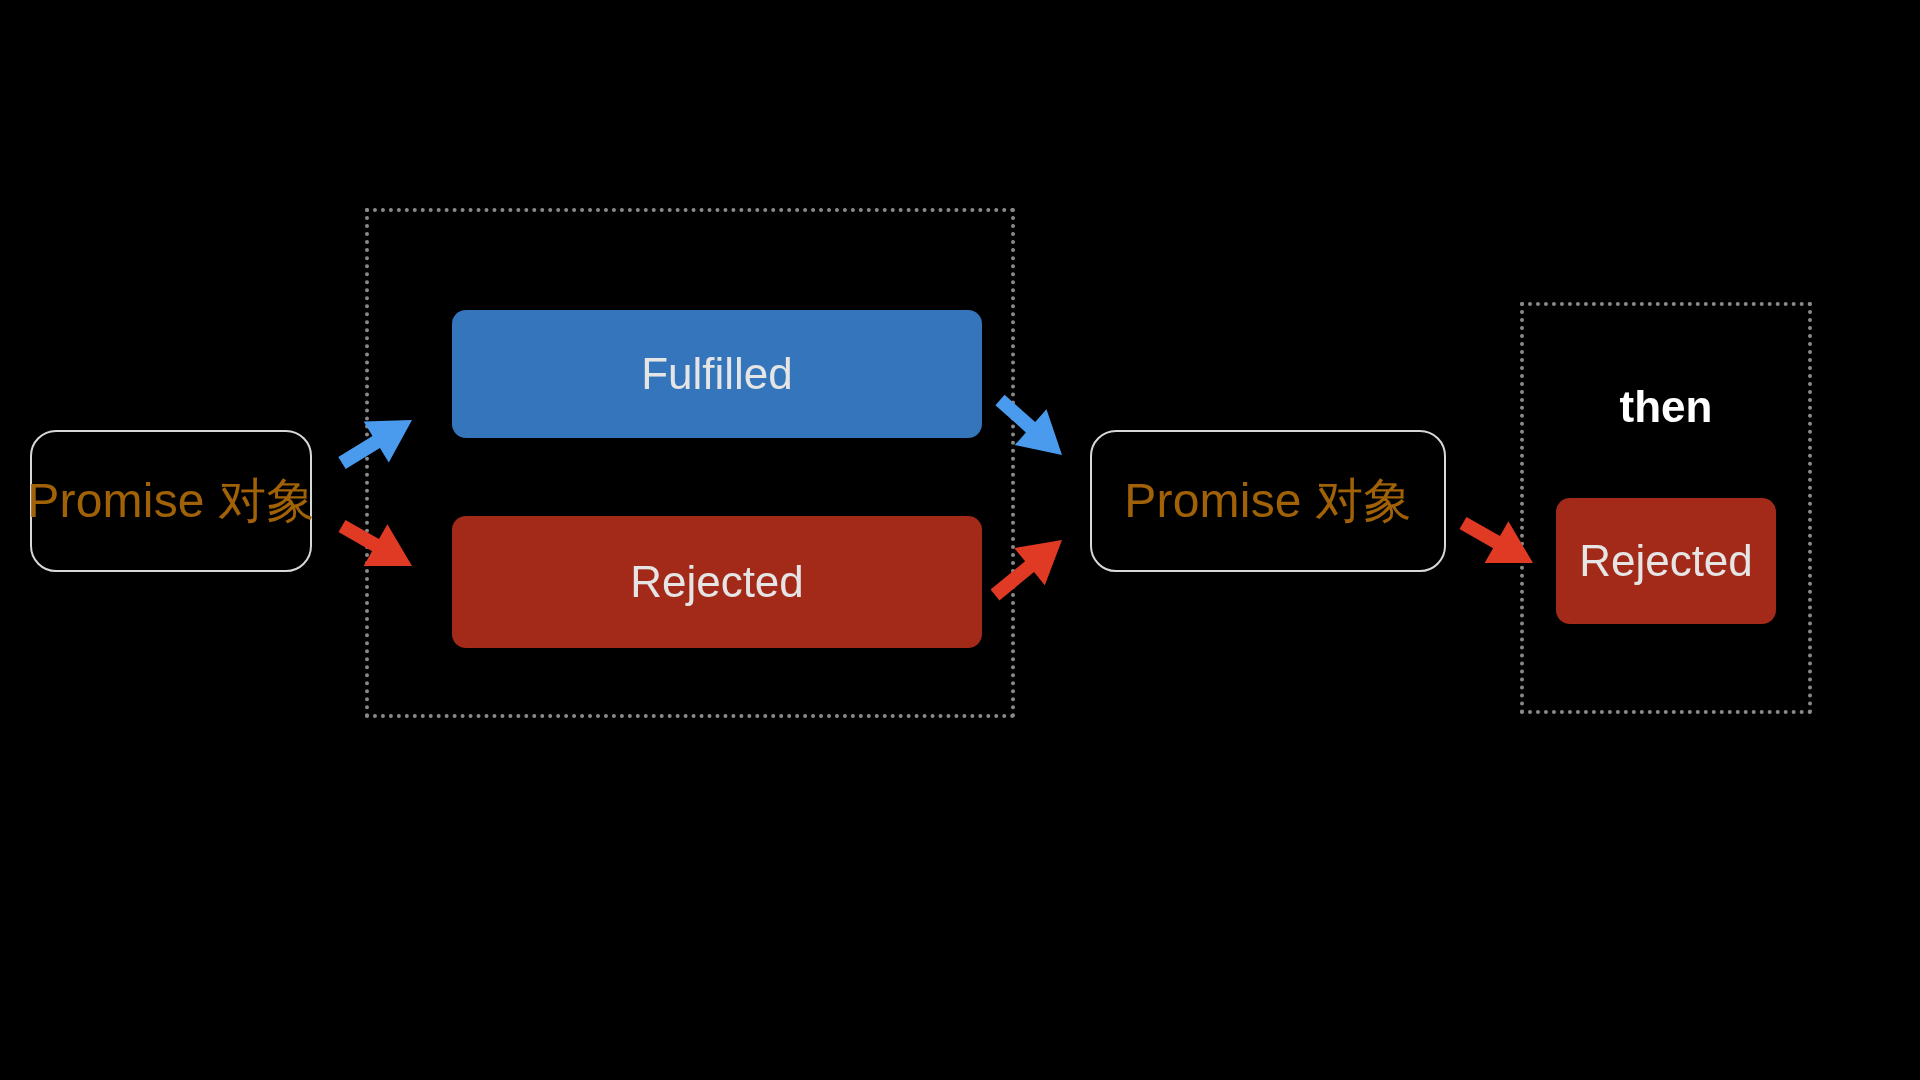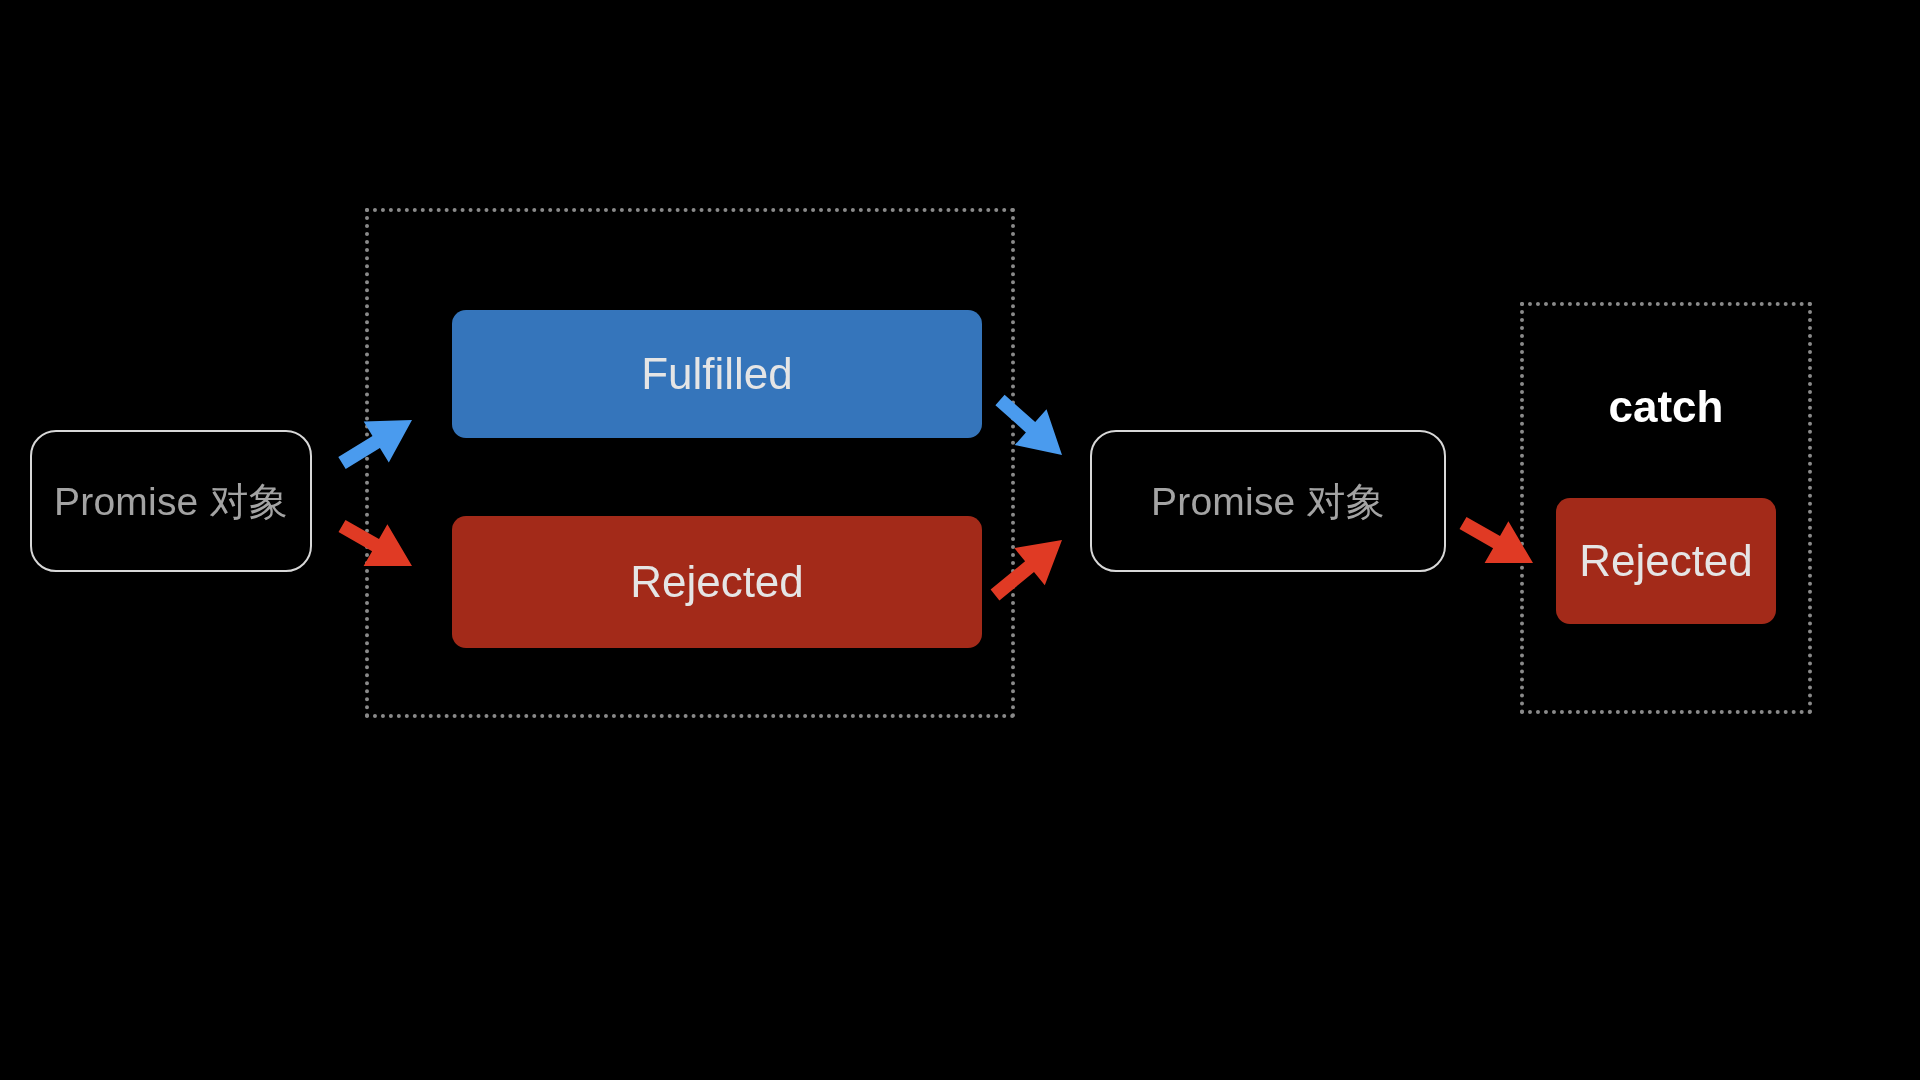--- a/index.html
+++ b/index.html
@@ -21,22 +21,22 @@
     position: absolute;
     box-sizing: border-box;
     border: 2px solid #d8d8d8;
     border-radius: 26px;
     background: #000000;
     display: flex;
     align-items: center;
     justify-content: center;
   }
   .promise-box .label {
-    color: #a3a3a3;
-    font-size: 39px;
+    color: #a16207;
+    font-size: 48px;
     line-height: 1;
     letter-spacing: 0.2px;
     white-space: nowrap;
   }
 
   
   .group-box {
     position: absolute;
     box-sizing: border-box;
     border: 4px dotted #8a8a8a;
@@ -84,21 +84,21 @@
 
   <div class="state-box" id="state-fulfilled" style="left: 452px; top: 310px; width: 530px; height: 128px; background: rgb(53, 117, 187);">
     <span class="label">Fulfilled</span>
   </div>
 
   <div class="state-box" id="state-rejected-then" style="left: 452px; top: 516px; width: 530px; height: 132px; background: rgb(163, 42, 25);">
     <span class="label">Rejected</span>
   </div>
 
   <div class="group-box" id="group-catch" style="left: 1520px; top: 302px; width: 292px; height: 412px;"></div>
-  <div class="group-title" id="group-catch-title" style="left: 1520px; top: 385px; width: 292px;">catch</div>
+  <div class="group-title" id="group-catch-title" style="left: 1520px; top: 385px; width: 292px;">then</div>
 
   <div class="state-box" id="state-rejected-catch" style="left: 1556px; top: 498px; width: 220px; height: 126px; background: rgb(163, 42, 25);">
     <span class="label">Rejected</span>
   </div>
 
   <div class="promise-box" id="promise-source" style="left: 30px; top: 430px; width: 282px; height: 142px;">
     <span class="label">Promise 对象</span>
   </div>
 
   <div class="promise-box" id="promise-middle" style="left: 1090px; top: 430px; width: 356px; height: 142px;">

